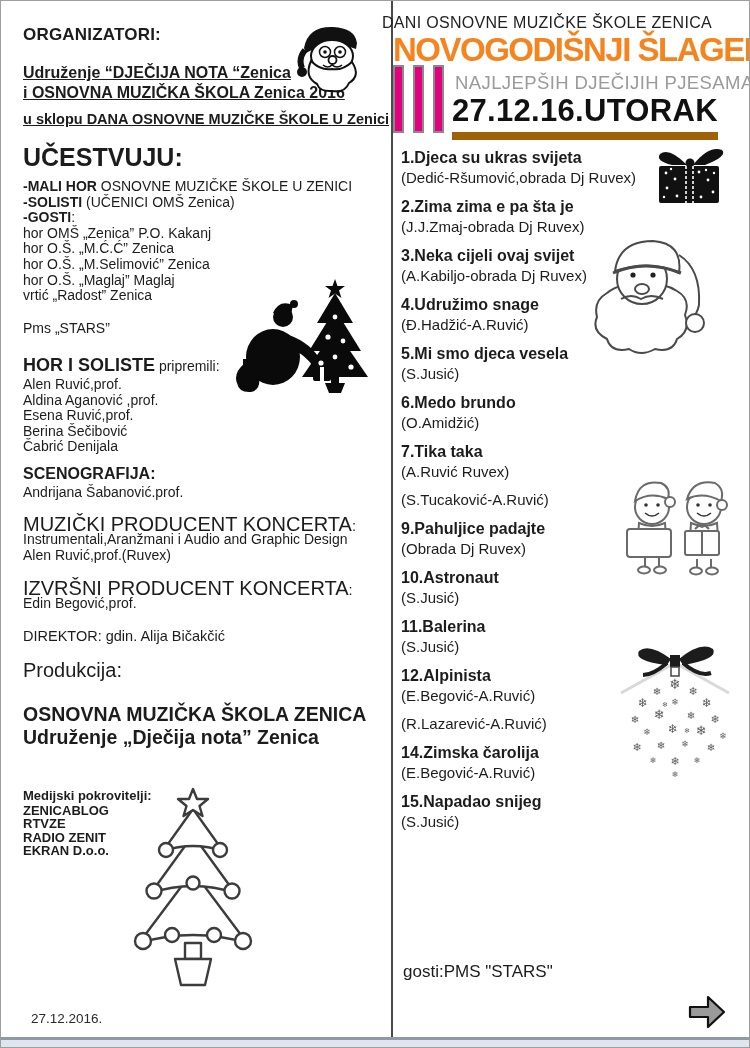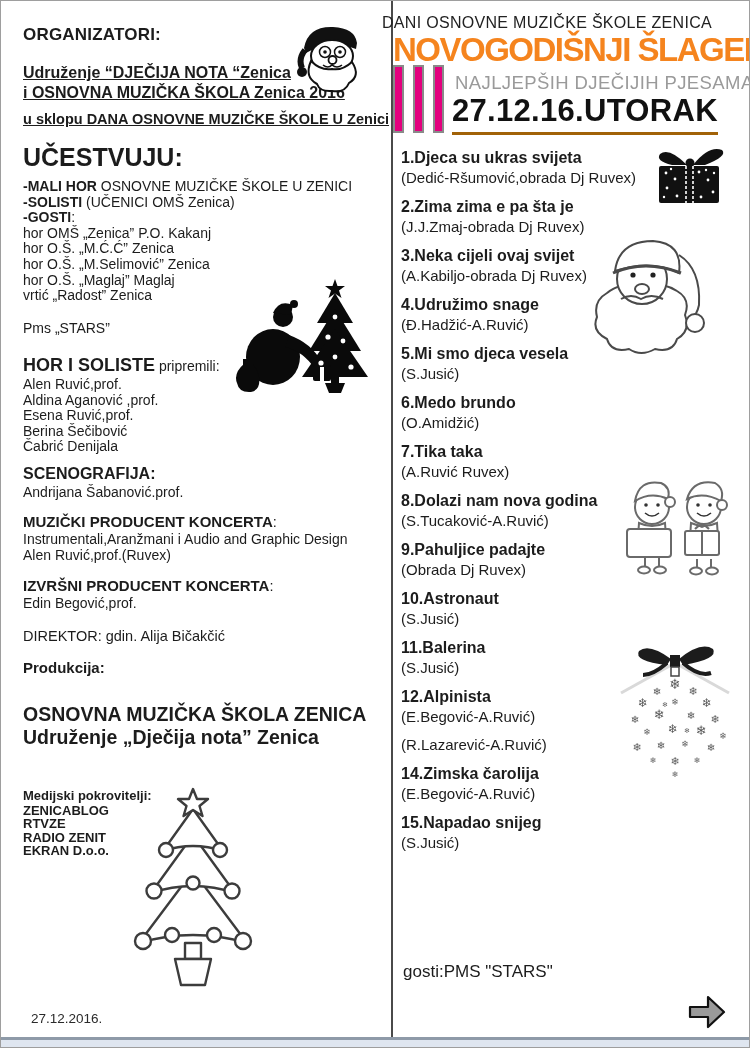--- a/index.html
+++ b/index.html
@@ -16,35 +16,35 @@
   .footer-strip { left:0; top:1039px; width:750px; height:9px; background:#dfe6f0; }
 
   
   .h-org { font-size:17px; font-weight:bold; letter-spacing:.2px; }
   .u-bold { font-size:16px; font-weight:bold; text-decoration:underline; line-height:20px; }
   .context { font-size:14.5px; font-weight:bold; text-decoration:underline; }
   .h-big { font-size:25px; font-weight:bold; }
   .body-sm { font-size:14px; line-height:15.6px; }
   .body-sm .b { font-weight:bold; }
   .h-mid { font-size:16px; font-weight:bold; }
-  .h-sub { font-size:15px; font-weight:bold; }
+  .h-sub { font-size:20px; font-weight:normal; }
   .reg15 { font-size:14.5px; }
   .prod-big { font-size:19.5px; font-weight:bold; line-height:23px; }
   .media { font-size:13px; font-weight:bold; line-height:13.6px; }
   .date-foot { font-size:13.5px; color:#2a2a2a; }
 
   
   .kicker { left:368px; top:13px; width:356px; text-align:center;
             font-size:16px; letter-spacing:.3px; color:#222; }
   .title-orange { left:392px; top:30px; width:356px; text-align:center;
             font-size:33px; font-weight:bold; letter-spacing:-1.5px; color:#F5841E; }
   .bar { top:64px; width:11px; height:68px; background:#E3007E; border:2px solid #8a8a8a; }
   .subtitle { left:454px; top:71px; font-size:18.5px; letter-spacing:.4px; color:#9a9a9a; }
   .date-big { left:451px; top:92px; font-size:31px; font-weight:bold; color:#111;
-              border-bottom:3px solid #a16207; padding-bottom:3px; letter-spacing:.3px; }
+              border-bottom:8px solid #a16207; padding-bottom:3px; letter-spacing:.3px; }
   .songs { left:400px; top:146px; width:290px; }
   .song { margin-bottom:8px; }
   .song-title { font-size:16px; font-weight:bold; line-height:21px; }
   .song-credit { font-size:15px; line-height:20px; }
   .guests-line { left:402px; top:961px; font-size:17px; }
 
   svg { display:block; }
 </style>
 </head>
 <body>
@@ -248,21 +248,20 @@
           <div class="song-title nowrap">6.Medo brundo</div>
           <div class="song-credit nowrap">(O.Amidžić)</div>
         </div>
 
         <div class="song">
           <div class="song-title nowrap">7.Tika taka</div>
           <div class="song-credit nowrap">(A.Ruvić Ruvex)</div>
         </div>
 
         <div class="song">
-          <div class="song-title nowrap">8.Dolazi nam nova godina</div>
           <div class="song-credit nowrap">(S.Tucaković-A.Ruvić)</div>
         </div>
 
         <div class="song">
           <div class="song-title nowrap">9.Pahuljice padajte</div>
           <div class="song-credit nowrap">(Obrada Dj Ruvex)</div>
         </div>
 
         <div class="song">
           <div class="song-title nowrap">10.Astronaut</div>

